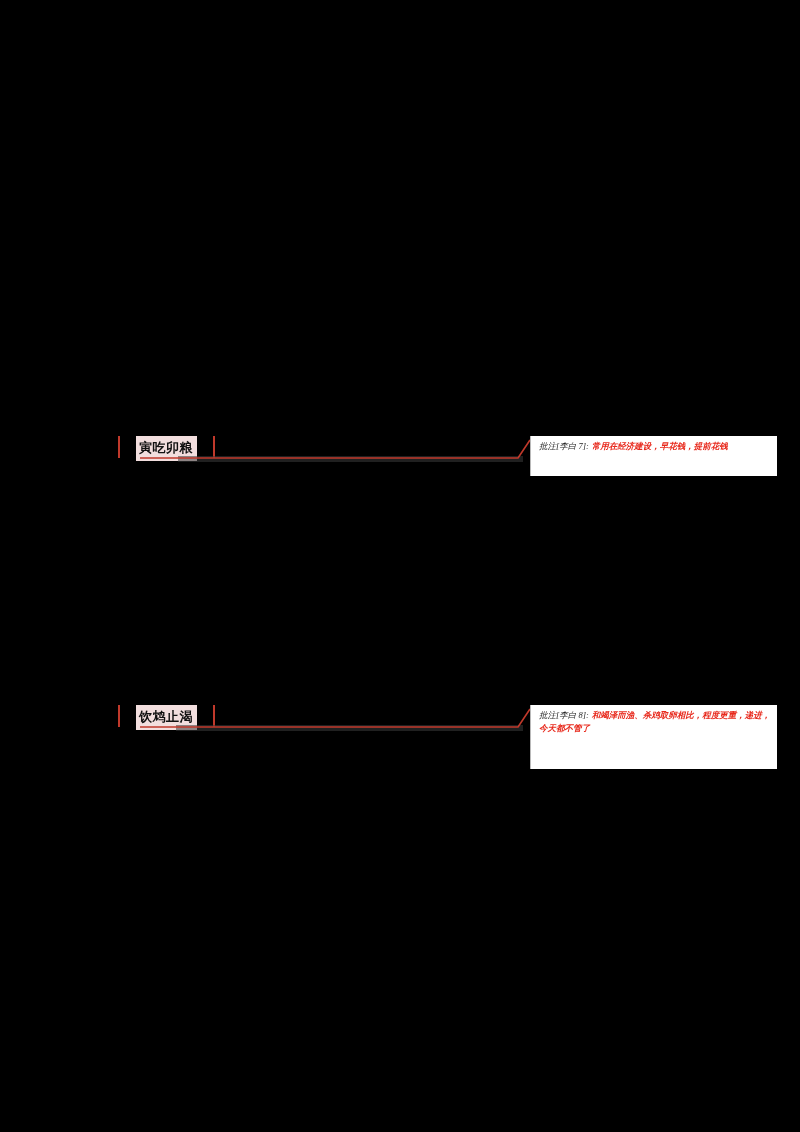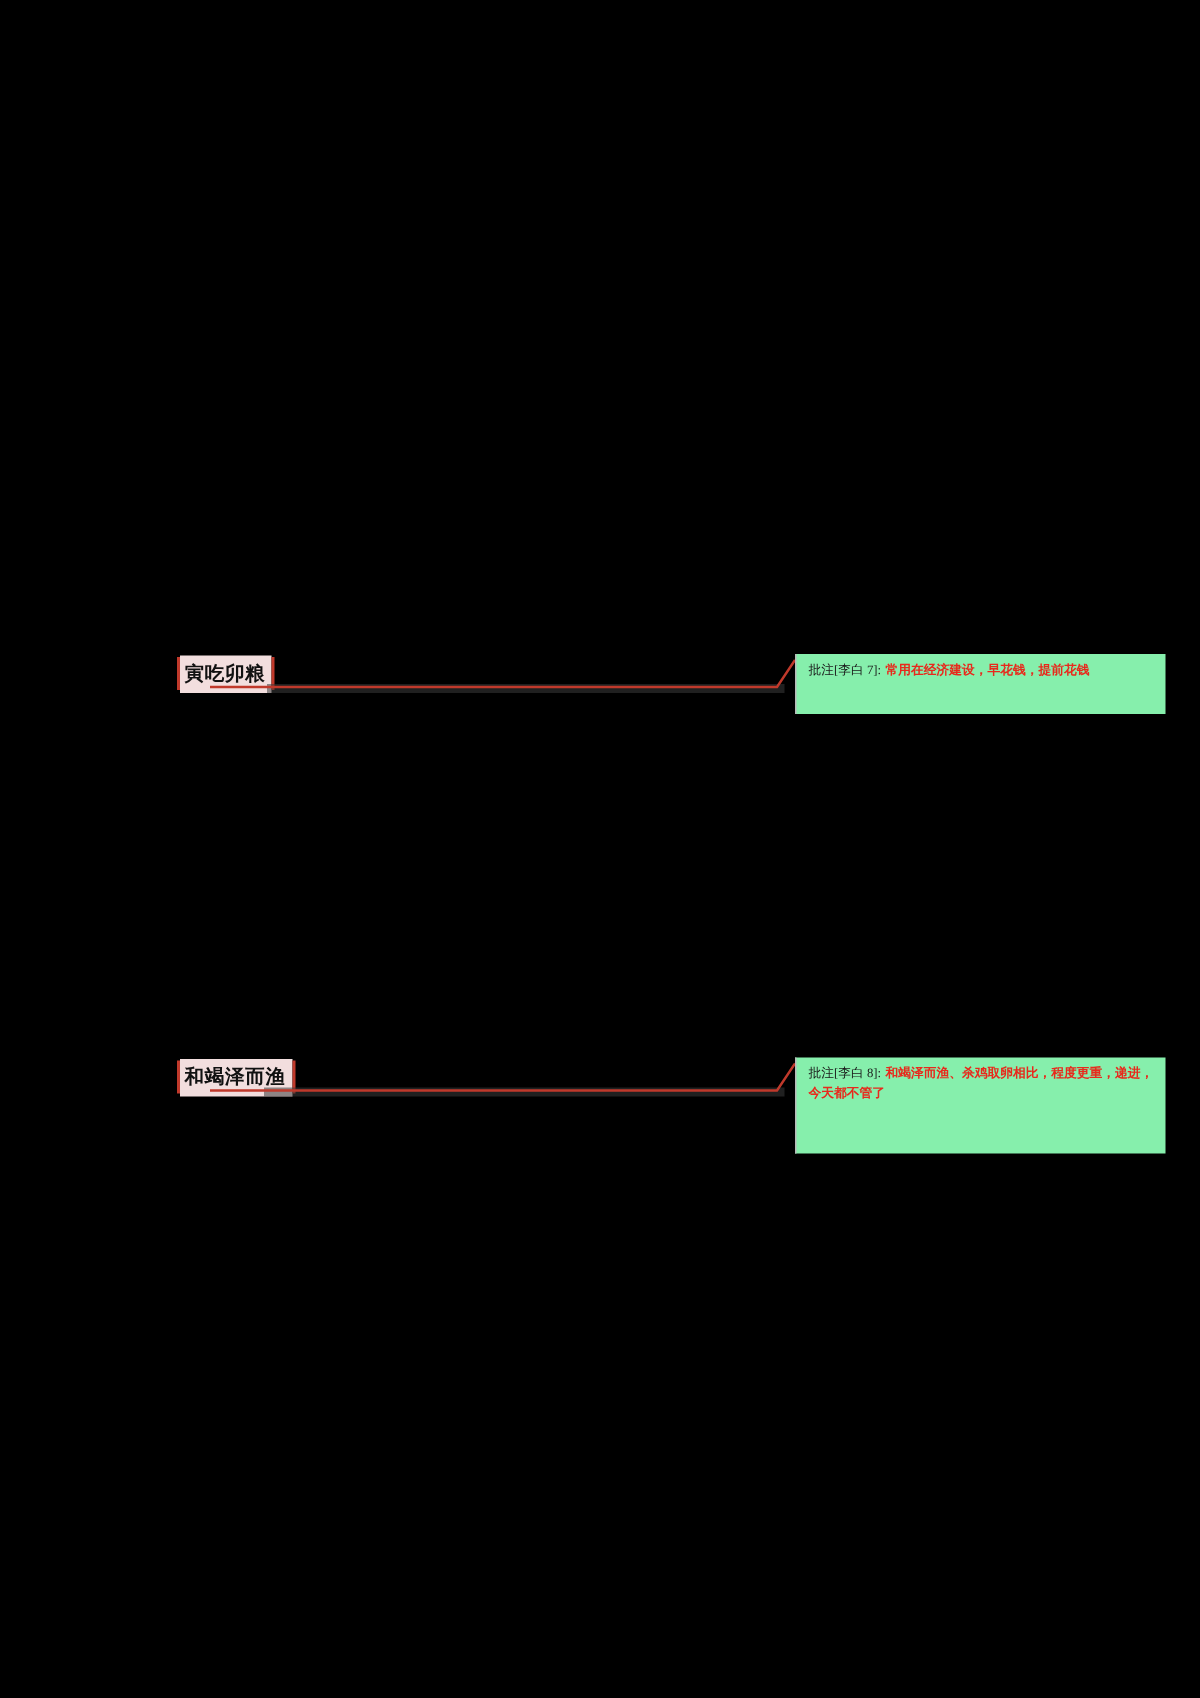--- a/index.html
+++ b/index.html
@@ -29,22 +29,23 @@
     position: absolute;
     left: 0;
     width: 800px;
     height: 60px;
   }
 
   
   .hl-wrap {
     position: absolute;
     display: flex;
-    align-items: center;
+    align-items: flex-start;
     height: 26px;
+    gap: 16px;
   }
   .hl-bar {
     width: 2px;
     height: 22px;
     background: #c0392b;
     flex: 0 0 auto;
   }
   .hl-text {
     background: #f2dede;
     color: #111111;
@@ -59,24 +60,25 @@
 
   
   .leader {
     position: absolute;
     pointer-events: none;
   }
 
   
   .balloon {
     position: absolute;
-    background: #86efac;
+    background: #ffffff;
     border-left: 1px solid #b9b9b9;
     box-sizing: border-box;
     padding: 4px 6px 16px 8px;
+    font-style: italic;
   }
   .balloon-line {
     font-size: 8.5px;
     line-height: 13px;
     white-space: normal;
     font-family: "Liberation Serif", "DejaVu Serif", serif;
   }
   .balloon-ref {
     color: #1a1a1a;
     font-weight: 400;
@@ -118,21 +120,21 @@
       <div class="balloon-line">
         <span class="balloon-ref">批注[李白 7]:</span><span class="balloon-body">常用在经济建设，早花钱，提前花钱</span>
       </div>
     </div>
   </div>
 
   <div class="anno-group" style="top:701px;">
 
     <div class="hl-wrap" style="left:118px; top:4px;">
       <span class="hl-bar"></span>
-      <span class="hl-text">和竭泽而渔</span>
+      <span class="hl-text">饮鸩止渴</span>
       <span class="hl-bar"></span>
     </div>
 
     <div class="ghost-rule" style="left:176px; top:24px; width:347px;"></div>
 
     <svg class="leader" style="left:118px; top:0px;" width="420" height="60">
       <polyline points="22,26 400,26 412,8" fill="none" stroke="#c0392b" stroke-width="1.6" stroke-linejoin="round"></polyline>
     </svg>
 
     <div class="balloon" style="left:530px; top:4px; width:247px; height:64px;">

